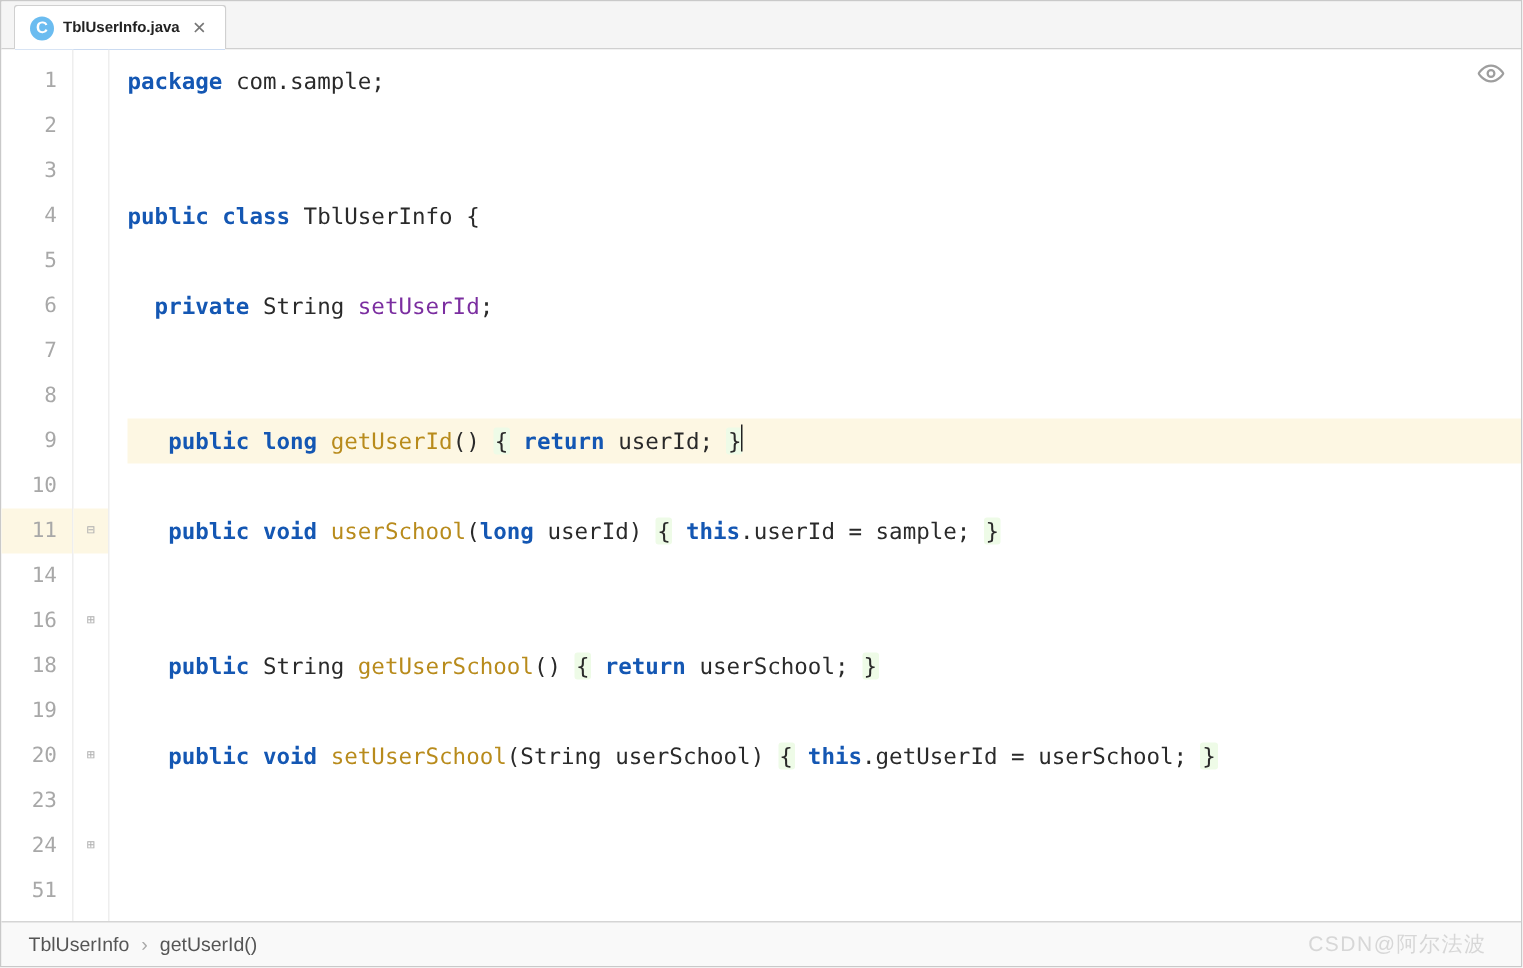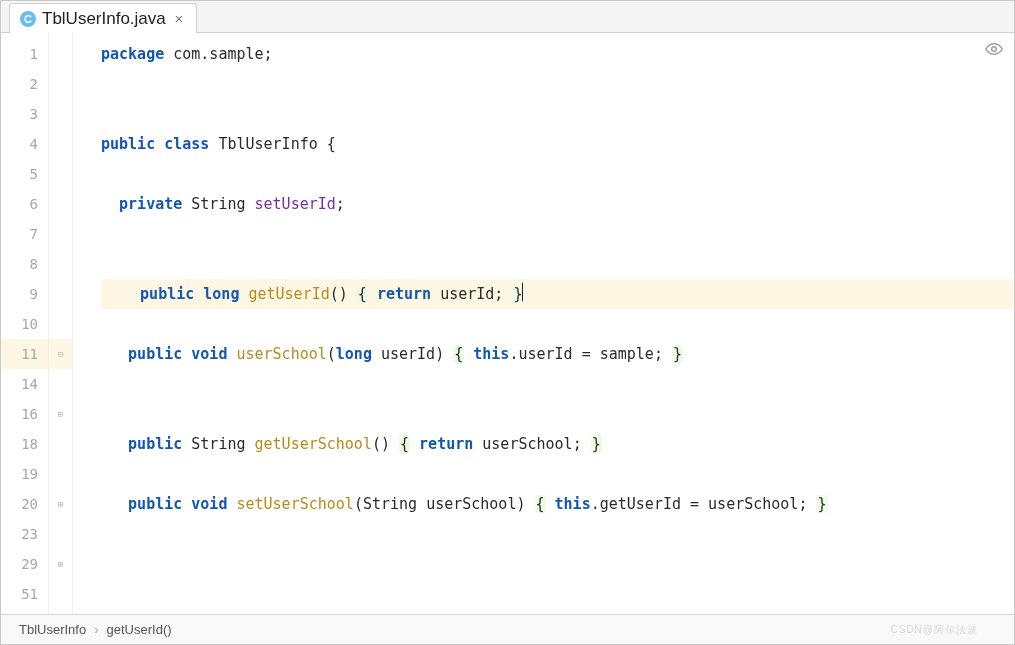--- a/index.html
+++ b/index.html
@@ -3,41 +3,41 @@
 <meta charset="utf-8">
 <style>
   * { box-sizing: border-box; margin: 0; padding: 0; }
   html, body { width: 1015px; height: 645px; font-family: "Segoe UI", Arial, sans-serif; font-size: 13px; color: #333; background: #fff; overflow: hidden; }
   .editor-root { width:100%; height:100%; display:flex; flex-direction:column; border:1px solid #c9c9c9; }
   
   .tab-bar { height:32px; background:#f5f5f5; border-bottom:1px solid #d0d0d0; display:flex; align-items:flex-end; padding-left:8px; }
   .tab { height:30px; display:flex; align-items:center; gap:6px; padding:0 10px; background:#fff; border:1px solid #d0d0d0; border-bottom:none; border-top-left-radius:3px; border-top-right-radius:3px; position:relative; margin-bottom:-1px; }
   .tab::after{ content:""; position:absolute; left:0; right:0; bottom:-3px; height:3px; background:#3c7dd1; }
   .file-icon { width:16px; height:16px; border-radius:50%; background:#6bbcf0; color:#fff; display:flex; align-items:center; justify-content:center; font-size:11px; font-weight:bold; }
-  .tab-label { font-size:17px; color:#222; }
+  .tab-label { font-size:10px; color:#222;font-weight:bold; }
   .tab-close { width:14px; height:14px; color:#777; font-size:15px; line-height:14px; text-align:center; cursor:pointer; }
   
   .code-area { flex:1; display:flex; overflow:hidden; position:relative; background:#fff; }
   .gutter { width:48px; background:#fff; border-right:1px solid #eee; text-align:right; padding:6px 10px 6px 0; color:#a8a8a8; font-family:Consolas,Menlo,monospace; font-size:14px; line-height:30px; user-select:none; }
   .fold-gutter { width:24px; border-right:1px solid #eee; padding-top:6px; font-family:Consolas,Menlo,monospace; line-height:30px; text-align:center; color:#b0b0b0; }
   .fold-gutter .mark{ height:30px; display:flex; align-items:center; justify-content:center; font-size:9px;}
   .code { flex:1; padding:6px 0 6px 12px; font-family:Consolas,Menlo,monospace; font-size:15px; line-height:30px; color:#2a2a2a; position:relative; overflow:hidden;}
-  .code-line { height:30px; white-space:pre;margin-left:16px; }
-  .hl-line { background:#fdf7e3;padding-left:12px; }
+  .code-line { height:30px; white-space:pre; }
+  .hl-line { background:#fdf7e3; }
   .kw { color:#1457b3; font-weight:bold; }
   .ident-def { color:#7b2ea0; }
   .fn-def { color:#b88b1c; }
   .blk { background:#eefbe7; border-radius:2px; padding:0 1px; }
   .caret { display:inline-block; width:1px; height:18px; background:#222; vertical-align:-2px; margin-left:-1px;}
   .view-eye { position:absolute; top:6px; right:10px; color:#9e9e9e; width:20px; height:20px; display:flex; align-items:center; justify-content:center; cursor:pointer;}
   .view-eye svg{width:18px;height:18px;}
   
   .breadcrumb-bar { height:30px; border-top:1px solid #d5d5d5; background:#f9f9f9; display:flex; align-items:center; padding:0 18px; font-size:13px; color:#555; gap:8px; position:relative;}
   .crumb-sep { color:#aaa; }
-  .watermark { position:absolute; right:36px; color:#d7d7d7; font-size:10px; letter-spacing:1px; }
+  .watermark { position:absolute; right:23px; color:#d7d7d7; font-size:14px; letter-spacing:1px; }
   .gutter .ln-hl { background:#fdf7e3; margin-right:-10px; padding-right:10px; margin-left:-38px; padding-left:38px;}
   .fold-gutter .fm-hl { background:#fdf7e3; }
 </style>
 </head>
 <body>
 
 <div class="editor-root">
 
   <div class="tab-bar">
     <div class="tab">
@@ -60,21 +60,21 @@
         <div>8</div>
         <div>9</div>
         <div>10</div>
         <div class="ln-hl">11</div>
         <div>14</div>
         <div>16</div>
         <div>18</div>
         <div>19</div>
         <div>20</div>
         <div>23</div>
-        <div>29</div>
+        <div>24</div>
         <div>51</div>
       </div>
 
     <div class="fold-gutter" id="foldgutter">
         <div class="mark"></div>
         <div class="mark"></div>
         <div class="mark"></div>
         <div class="mark"></div>
         <div class="mark"></div>
         <div class="mark"></div>

